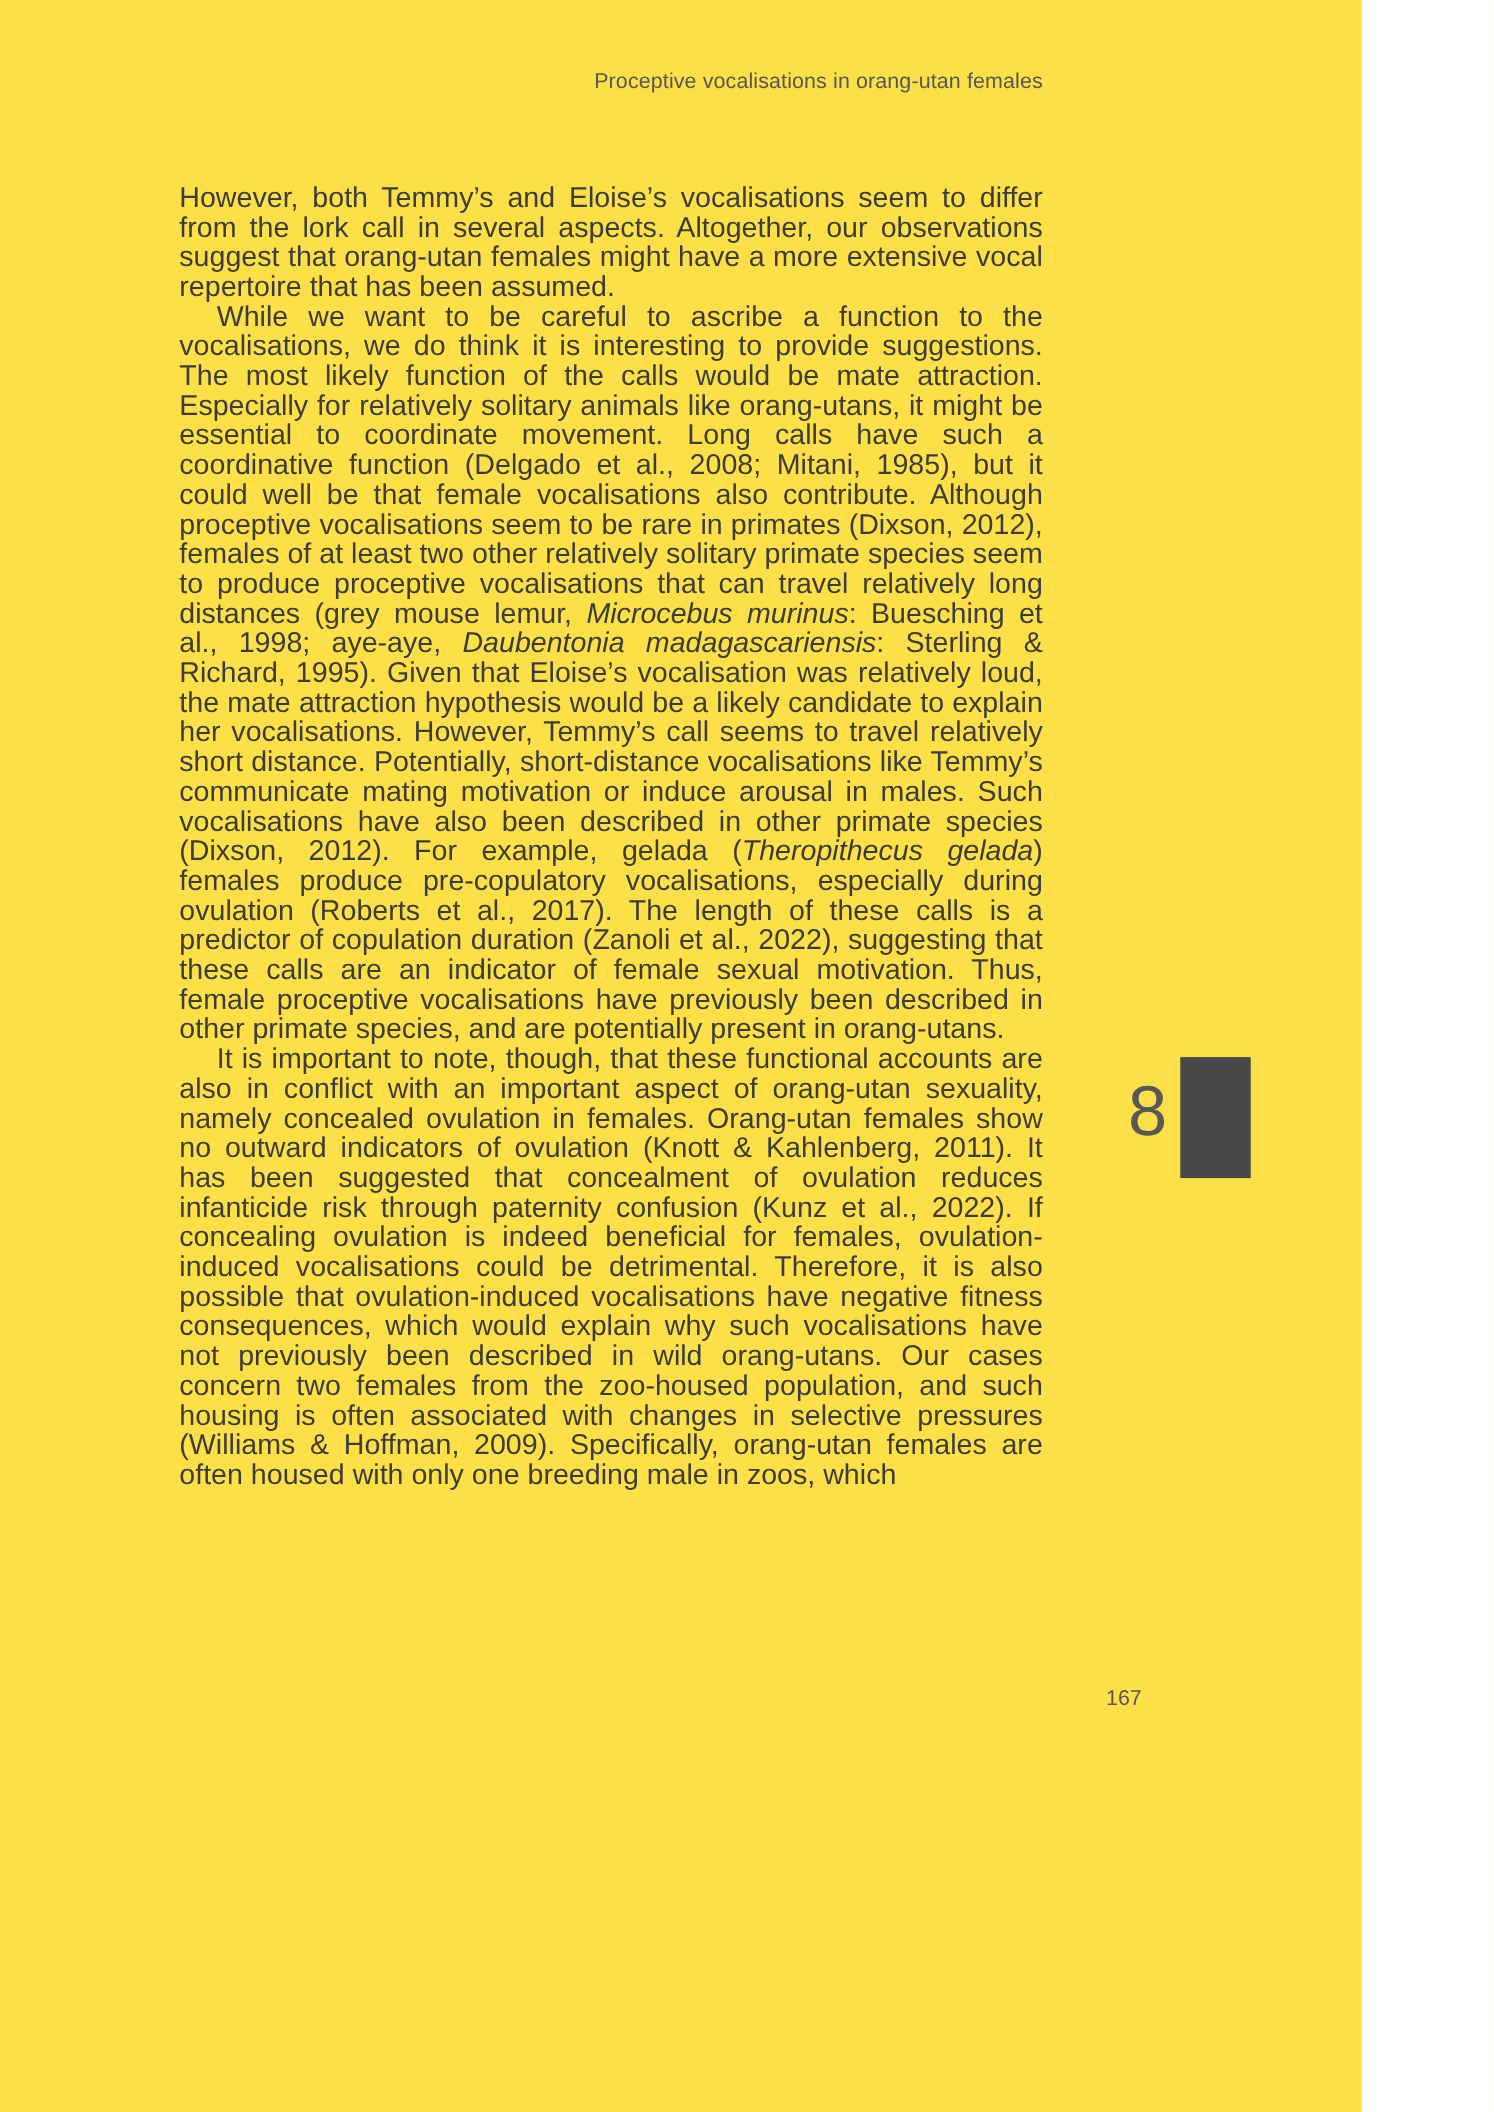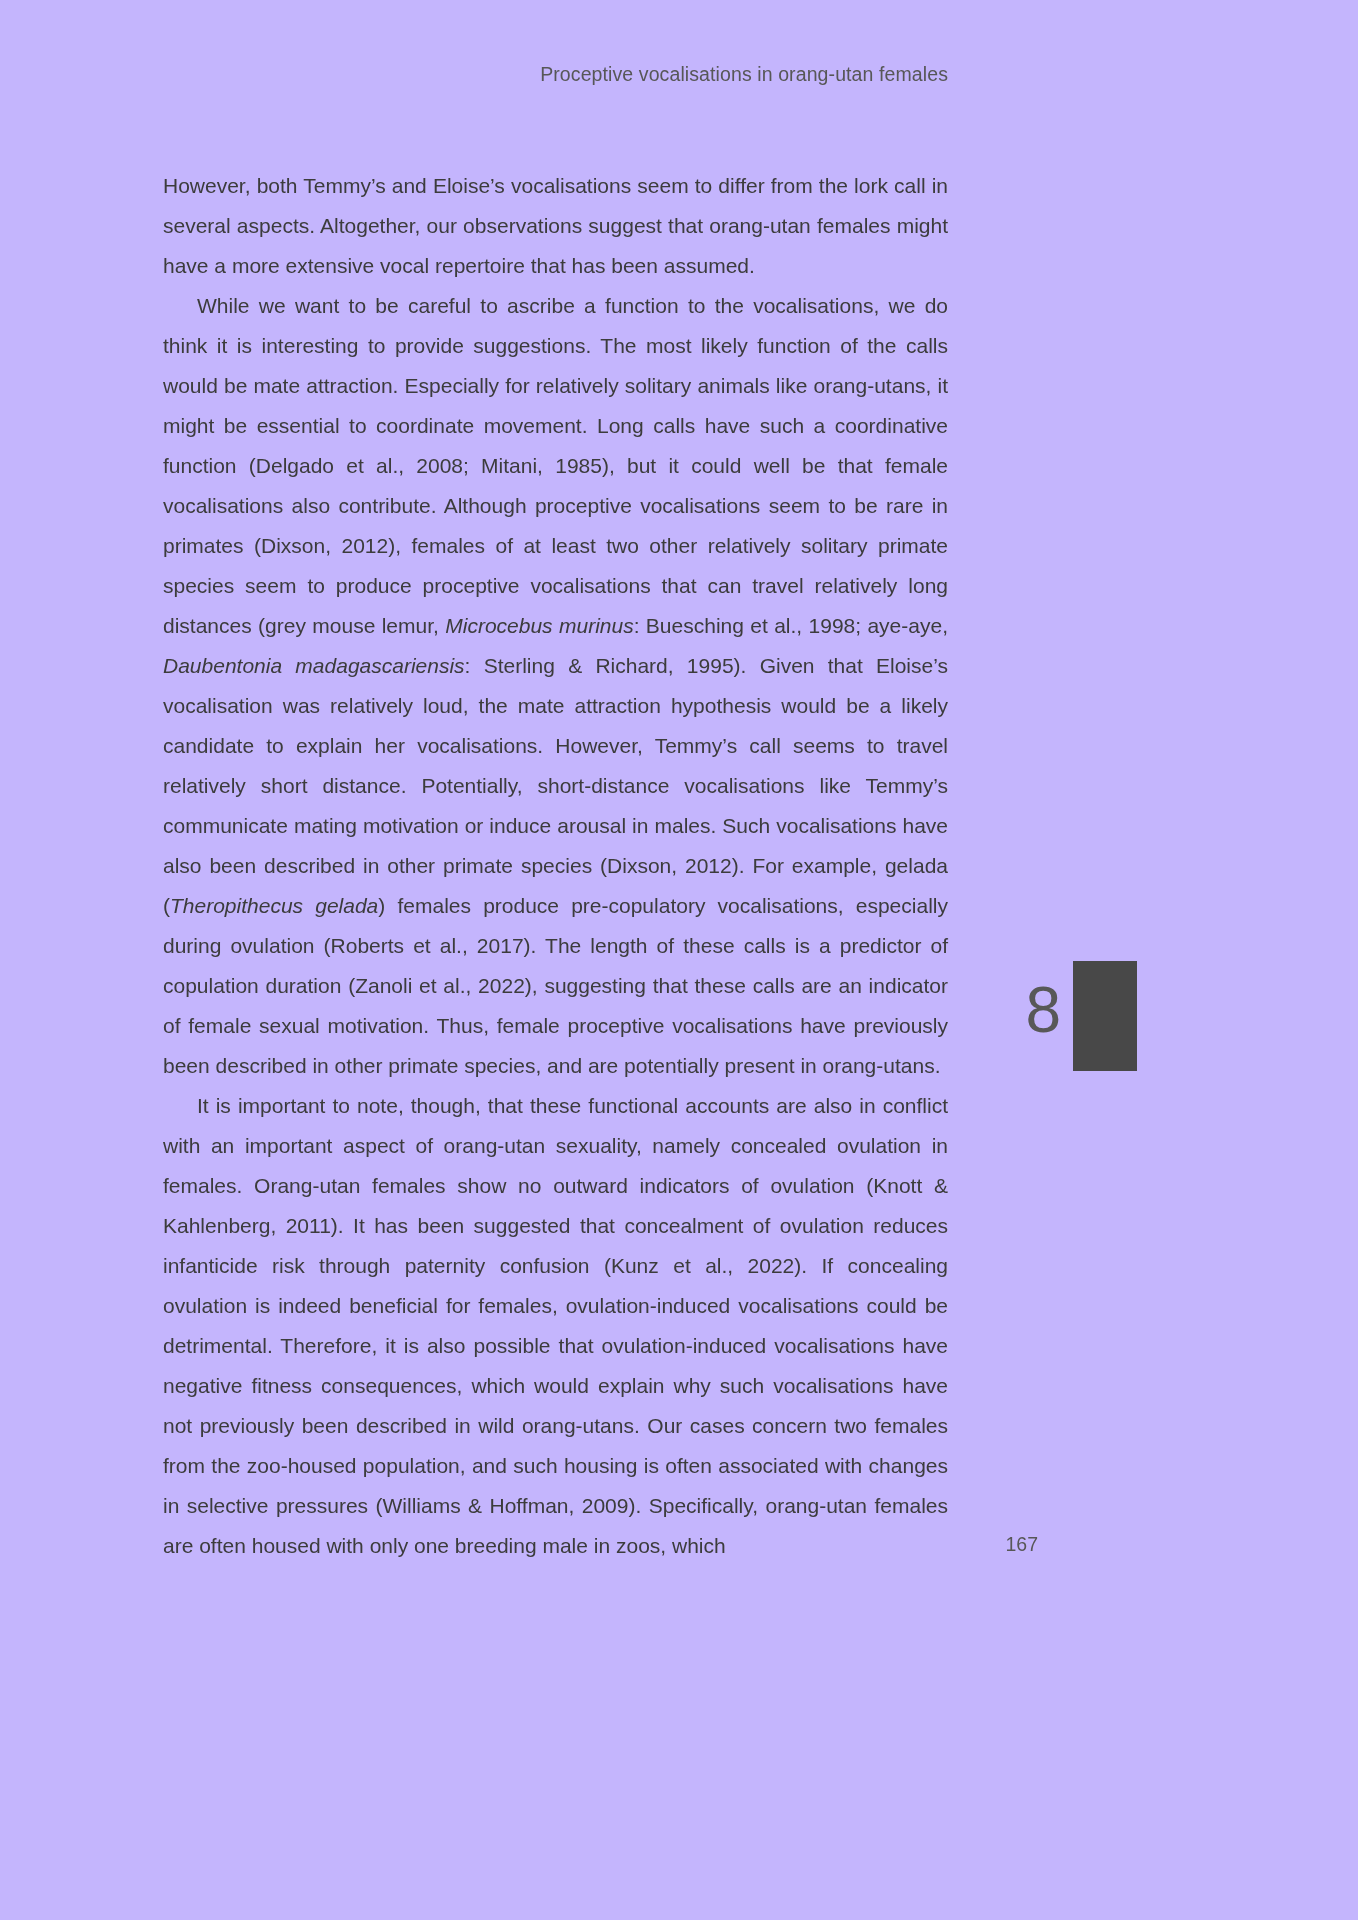--- a/index.html
+++ b/index.html
@@ -6,44 +6,44 @@
 
   html, body {
     width: 1358px;
     height: 1920px;
     background: #ffffff;
     font-family: "Liberation Sans", "DejaVu Sans", sans-serif;
   }
 
   .page {
     position: relative;
-    width: 1358px;
+    width: 1238px;
     height: 1920px;
-    background: #c4b5fd;
+    background: #fde047;
     overflow: hidden;
   }
 
   .running-header {
     position: absolute;
     top: 63px;
     left: 163px;
     width: 785px;
     text-align: right;
     font-size: 19.5px;
     color: #575757;
     letter-spacing: 0.1px;
   }
 
   .body-text {
     position: absolute;
     top: 166px;
     left: 163px;
     width: 785px;
-    font-size: 21px;
-    line-height: 40px;
+    font-size: 26px;
+    line-height: 27px;
     color: #3c3c3c;
     text-align: justify;
   }
 
   .body-text p.para { margin: 0; }
   .body-text p.para.indent { text-indent: 34px; }
   .body-text em { font-style: italic; }
 
   .chapter-tab {
     position: absolute;

